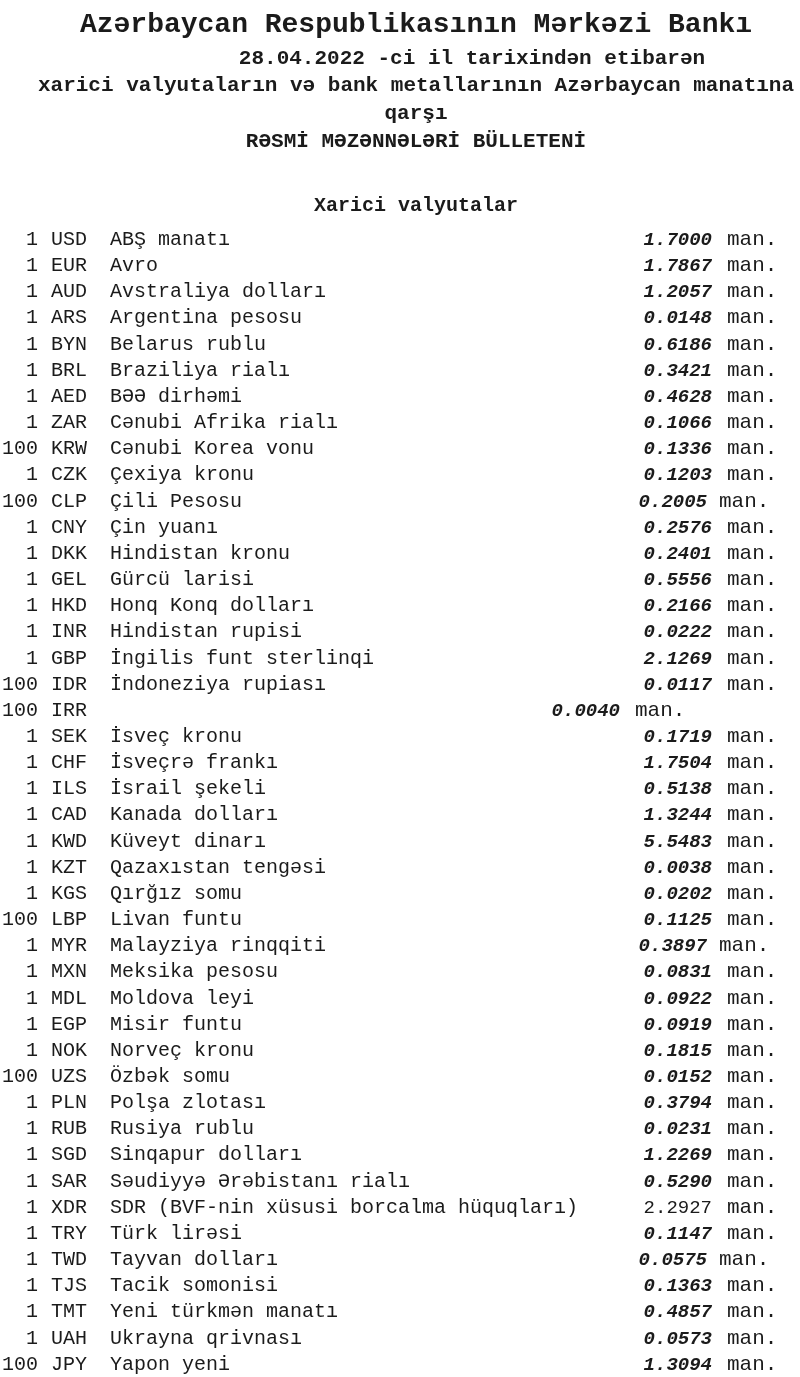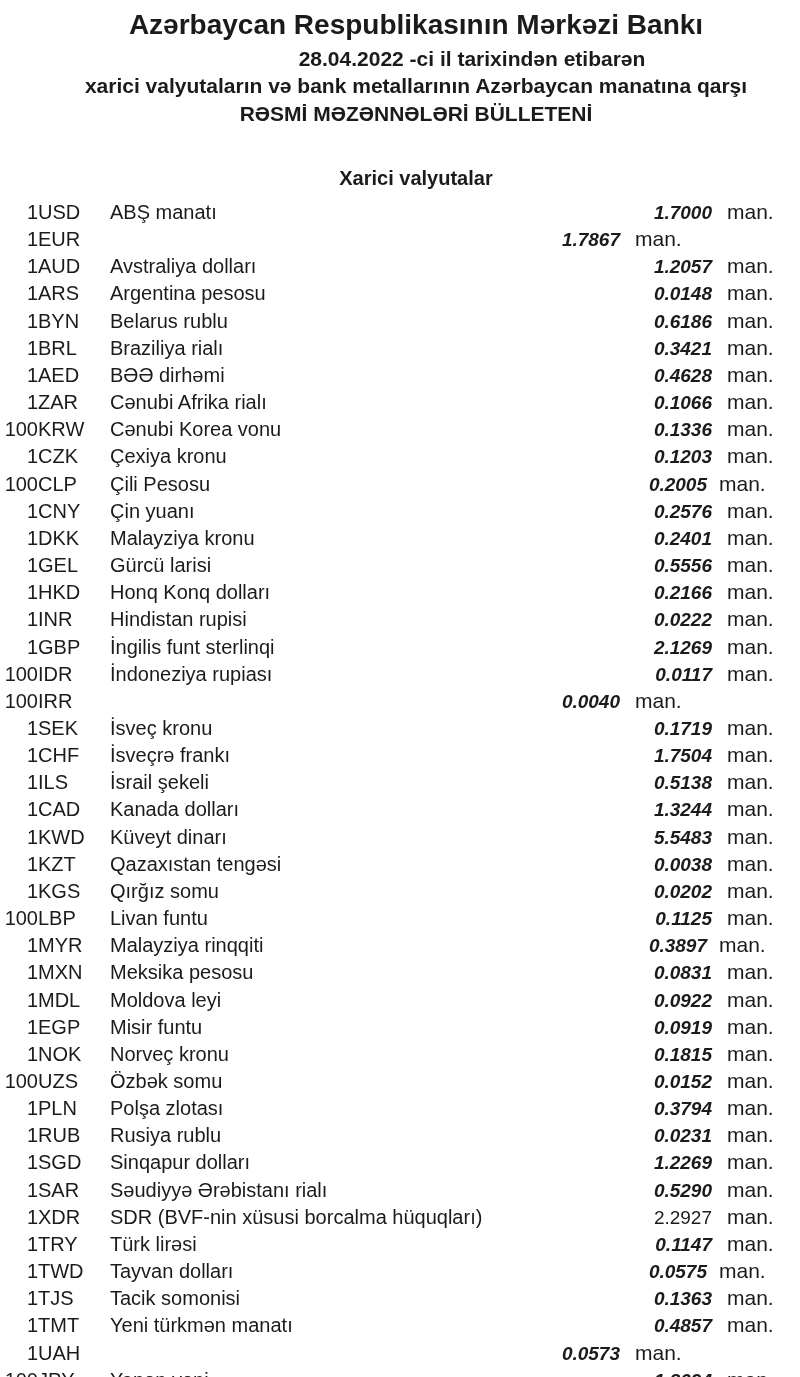--- a/index.html
+++ b/index.html
@@ -7,21 +7,21 @@
     padding: 0;
     background: #ffffff;
   }
   .page {
     position: relative;
     width: 800px;
     height: 1377px;
     margin: 0 auto;
     background: #ffffff;
     color: #1b1b1b;
-    font-family: Liberation Sans, sans-serif;
+    font-family: Liberation Mono, monospace;
     overflow: hidden;
     box-sizing: border-box;
     border-radius: 11px;
   }
   header { text-align: center; }
   .title {
     position: relative;
     left: 16px;
     margin-top: 8px;
     line-height: 34px;
@@ -64,21 +64,21 @@
     padding-right: 30px;
   }
   .row {
     display: grid;
     grid-template-columns: 38px 62px 1fr 92px 58px;
     align-items: baseline;
     line-height: 26.15px;
     font-size: 20px;
   }
   .qty   { text-align: right; }
-  .code  { text-align: left; }
+  .code  { text-align: center; }
   .name  { padding-left: 10px; white-space: nowrap; overflow: hidden; }
   .rate  {
     text-align: right;
     font-size: 19px;
     font-weight: bold;
     font-style: italic;
   }
   .rate.regular {
     font-weight: normal;
     font-style: normal;
@@ -108,20 +108,21 @@
       <span class="qty">1</span>
       <span class="code">USD</span>
       <span class="name">ABŞ manatı</span>
       <span class="rate">1.7000</span>
       <span class="unit">man.</span>
     </div>
 
     <div class="row">
       <span class="qty">1</span>
       <span class="code">EUR</span>
+      <span class="name">Avro</span>
       <span class="rate">1.7867</span>
       <span class="unit">man.</span>
     </div>
 
     <div class="row">
       <span class="qty">1</span>
       <span class="code">AUD</span>
       <span class="name">Avstraliya dolları</span>
       <span class="rate">1.2057</span>
       <span class="unit">man.</span>
@@ -195,21 +196,21 @@
       <span class="qty">1</span>
       <span class="code">CNY</span>
       <span class="name">Çin yuanı</span>
       <span class="rate">0.2576</span>
       <span class="unit">man.</span>
     </div>
 
     <div class="row">
       <span class="qty">1</span>
       <span class="code">DKK</span>
-      <span class="name">Malayziya kronu</span>
+      <span class="name">Hindistan kronu</span>
       <span class="rate">0.2401</span>
       <span class="unit">man.</span>
     </div>
 
     <div class="row">
       <span class="qty">1</span>
       <span class="code">GEL</span>
       <span class="name">Gürcü larisi</span>
       <span class="rate">0.5556</span>
       <span class="unit">man.</span>
@@ -434,20 +435,21 @@
       <span class="qty">1</span>
       <span class="code">TMT</span>
       <span class="name">Yeni türkmən manatı</span>
       <span class="rate">0.4857</span>
       <span class="unit">man.</span>
     </div>
 
     <div class="row">
       <span class="qty">1</span>
       <span class="code">UAH</span>
+      <span class="name">Ukrayna qrivnası</span>
       <span class="rate">0.0573</span>
       <span class="unit">man.</span>
     </div>
 
     <div class="row">
       <span class="qty">100</span>
       <span class="code">JPY</span>
       <span class="name">Yapon yeni</span>
       <span class="rate">1.3094</span>
       <span class="unit">man.</span>

